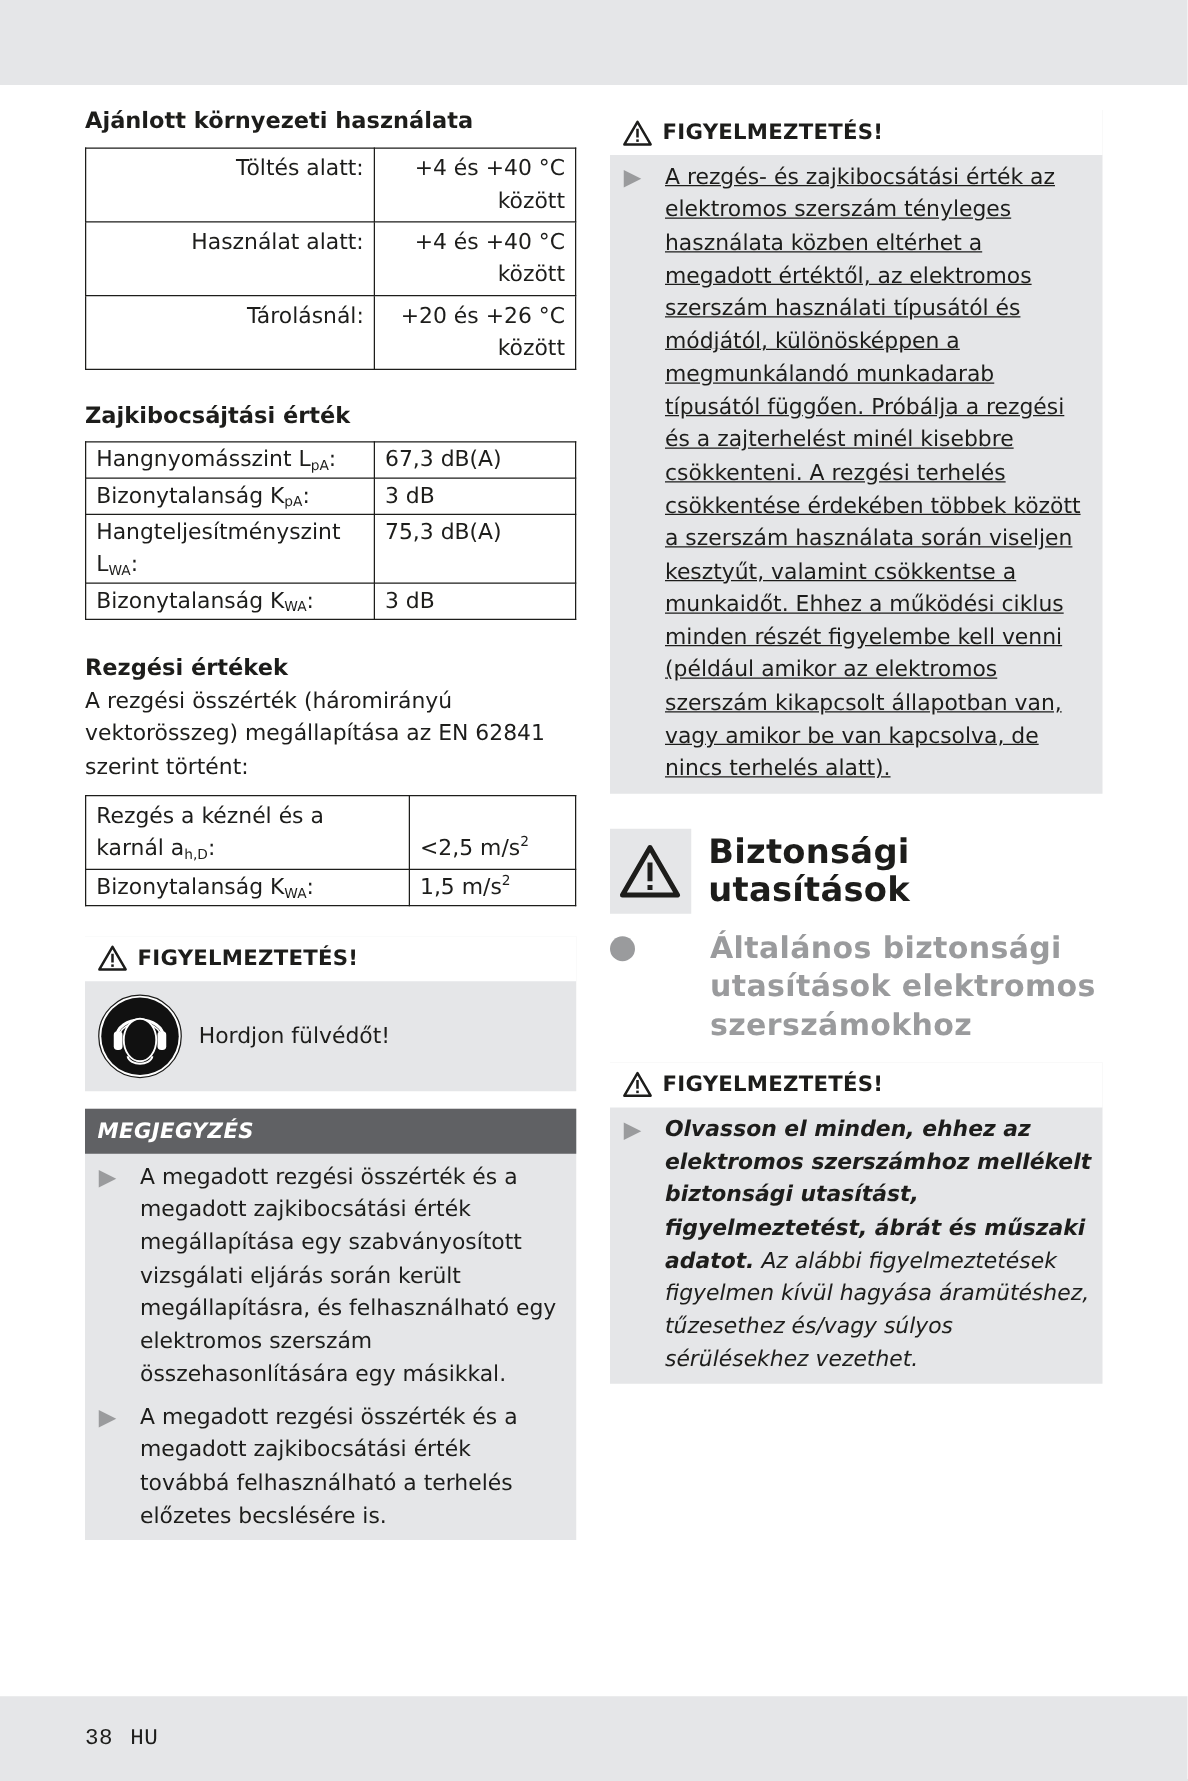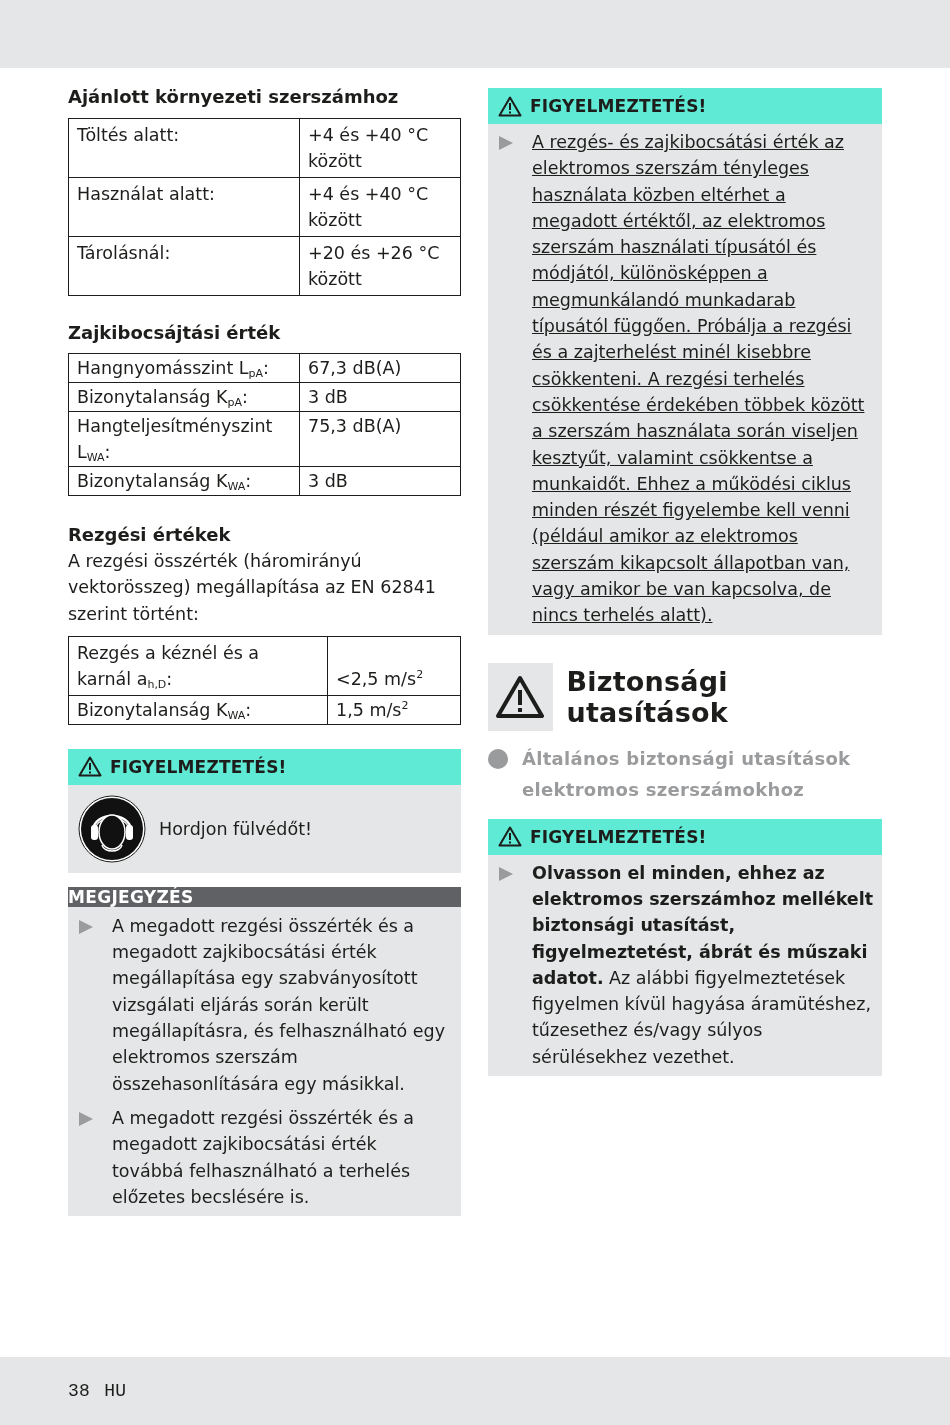--- a/index.html
+++ b/index.html
@@ -14,45 +14,45 @@
 
   .h-bold { font-weight: bold; font-size: 18px; line-height: 26px; color: #1d1d1b; }
   .para { font-size: 17.5px; line-height: 26.3px; color: #1d1d1b; }
 
   table.spec { border-collapse: collapse; width: 393px; font-size: 17.5px; color: #1d1d1b; }
   table.spec td { border: 1.5px solid #1d1d1b; padding: 3px 8px 3px 8px; vertical-align: top; line-height: 26px; }
   sub { font-size: 11px; vertical-align: -3px; line-height: 0; }
   sup { font-size: 11px; vertical-align: 7px; line-height: 0; }
 
   .warn-box { background: #e5e6e8; }
-  .warn-head { background: #5eead4; height: 36px; display: flex; align-items: center; padding-left: 10px; font-weight: bold; font-size: 17px; letter-spacing: 0.2px; color: #1d1d1b; }
+  .warn-head { background: #ffffff; height: 36px; display: flex; align-items: center; padding-left: 10px; font-weight: bold; font-size: 17px; letter-spacing: 0.2px; color: #1d1d1b; }
   .warn-head svg { margin-right: 8px; }
-  .note-head { background: #606164; height: 20px; display: flex; align-items: center; font-weight: bold; font-size: 17px; color: #ffffff; letter-spacing: 0.3px; }
+  .note-head { background: #606164; height: 36px; display: flex; align-items: center; padding-left: 10px; font-weight: bold; font-size: 17px; color: #ffffff; letter-spacing: 0.3px; font-style: italic; }
   .bullet-item { display: flex; padding-left: 10px; padding-right: 8px; }
   .bullet-item .tri { width: 34px; flex: 0 0 34px; padding-top: 6px; }
   .bullet-item .txt { font-size: 17.5px; line-height: 26.3px; color: #1d1d1b; }
   .b { font-weight: bold; }
 
   .safety-title-row { display: flex; align-items: center; height: 68px; }
   .safety-icon-box { width: 68px; height: 68px; background: #e5e6e8; display: flex; align-items: center; justify-content: center; }
   .safety-title { font-weight: bold; font-size: 27px; margin-left: 14px; color: #1d1d1b; letter-spacing: 0.2px; }
   .sub-heading { display: flex; margin-top: 12px; }
   .sub-heading .dot { width: 20px; height: 20px; border-radius: 50%; background: #9a9b9d; margin-top: 6px; margin-right: 14px; flex: 0 0 20px; }
-  .sub-heading .txt { font-weight: bold; font-size: 18px; line-height: 31px; color: #9a9b9d; letter-spacing: 0.3px; }
+  .sub-heading .txt { font-weight: bold; font-size: 24px; line-height: 31px; color: #9a9b9d; letter-spacing: 0.3px; margin-left: 46px; }
 </style>
 </head>
 <body>
 
 <div class="top-band"></div>
 
 <div class="col-left">
   <div class="h-bold">
-    <div>Ajánlott környezeti szerszámhoz</div>
-  </div>
-  <table class="spec" style="margin-top:8px;">
+    <div>Ajánlott környezeti használata</div>
+  </div>
+  <table class="spec" style="margin-top:8px;text-align:right;">
     <tbody>
         <tr>
       <td style="width:231px;">Töltés alatt:</td>
       <td>
             <div>+4 és +40 °C</div>
             <div>között</div>
           </td>
     </tr>
     <tr>
       <td>Használat alatt:</td>
@@ -192,21 +192,21 @@
 
   <div class="warn-box" style="margin-top:14px;">
     <div class="warn-head">
       <svg width="24" height="21" viewBox="0 0 24 21">
           <path d="M12 1.5 L22.5 19.5 L1.5 19.5 Z" fill="none" stroke="#1d1d1b" stroke-width="2" stroke-linejoin="round"></path>
           <rect x="11" y="7" width="2" height="7" fill="#1d1d1b"></rect>
           <rect x="11" y="15.5" width="2" height="2" fill="#1d1d1b"></rect>
         </svg>
       <span>FIGYELMEZTETÉS!</span>
     </div>
-    <div style="padding-top:5px; padding-bottom:6px;">
+    <div style="padding-top:5px; padding-bottom:6px;font-style:italic;">
       <div class="bullet-item">
         <div class="tri"><svg width="16" height="16" viewBox="0 0 16 16">
               <path d="M1 1 L15 8 L1 15 Z" fill="#9a9b9d"></path>
             </svg></div>
         <div class="txt"><span class="b">Olvasson el minden, ehhez az elektromos szerszámhoz mellékelt biztonsági utasítást, figyelmeztetést, ábrát és műszaki adatot.</span><span> Az alábbi figyelmeztetések figyelmen kívül hagyása áramütéshez, tűzesethez és/vagy súlyos sérülésekhez vezethet.</span></div>
       </div>
     </div>
   </div>
 </div>
 

